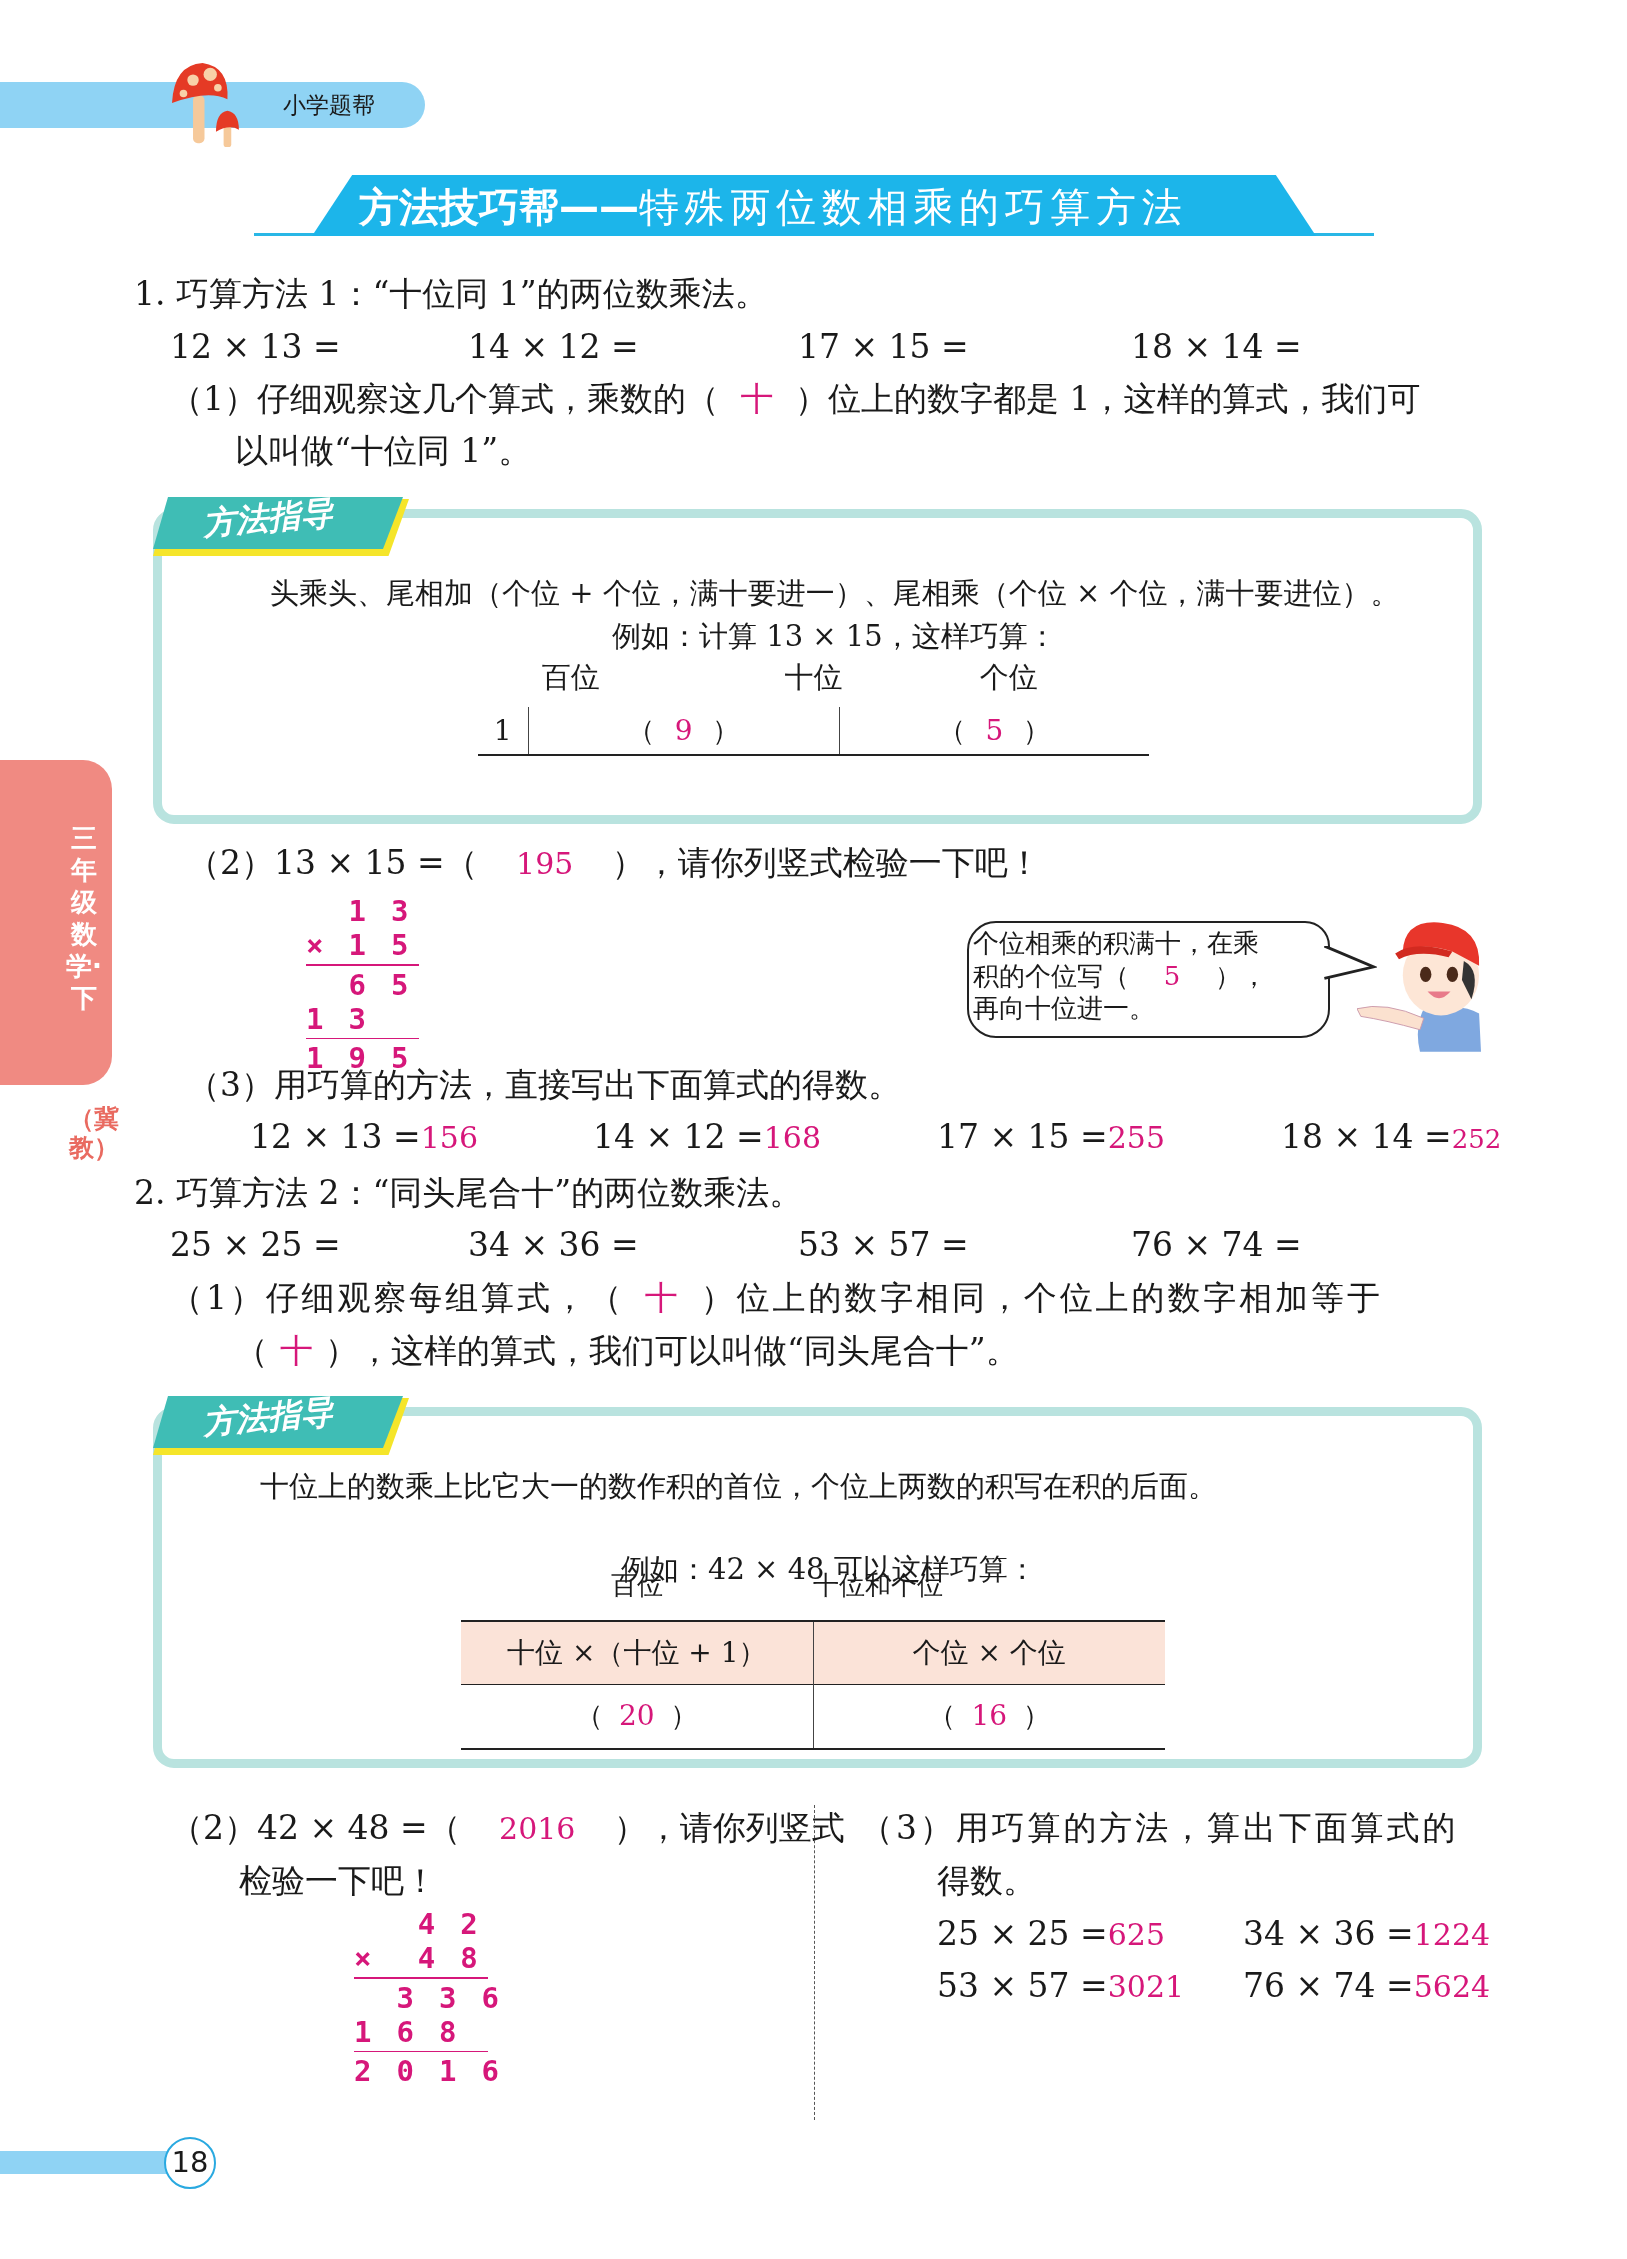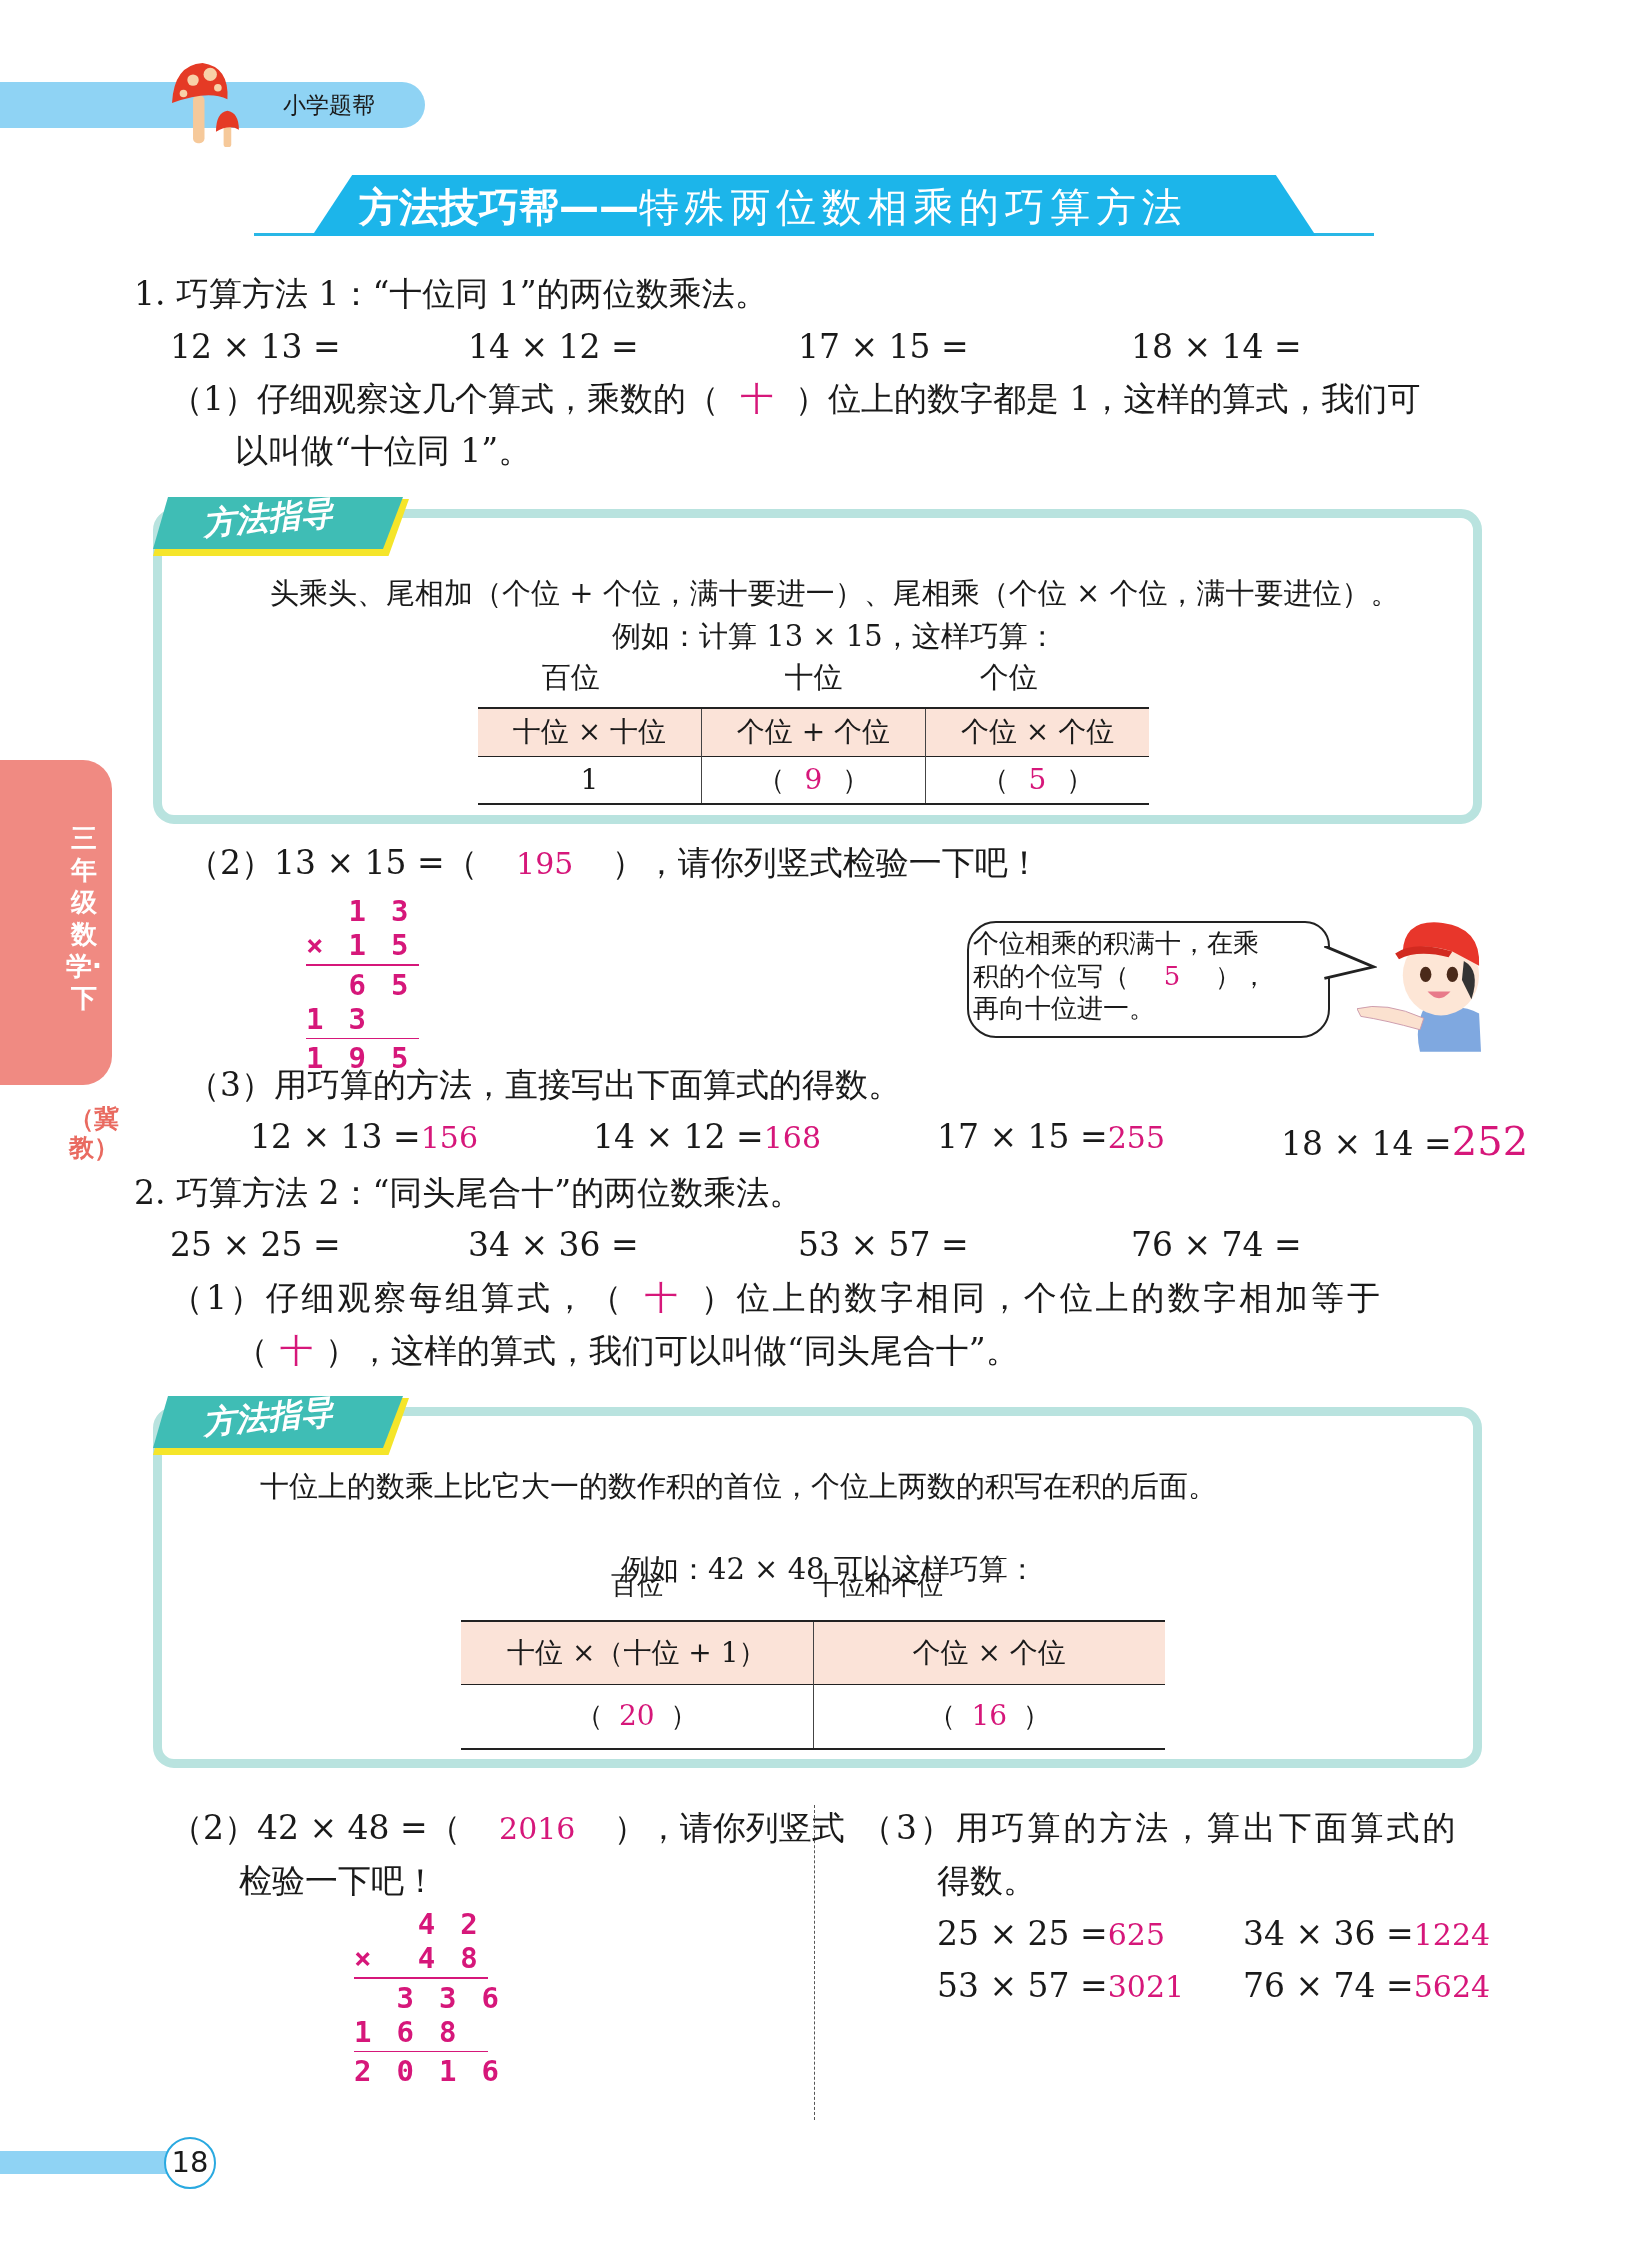--- a/index.html
+++ b/index.html
@@ -92,25 +92,20 @@
 <div class="abs mbox-tag-text" style="left:203px;top:497px;">方法指导</div>
 <div class="abs txt-sm" style="left:270px;top:576px;">头乘头、尾相加（个位 + 个位，满十要进一）、尾相乘（个位 × 个位，满十要进位）。</div>
 <div class="abs txt-sm" style="left:612px;top:619px;">例如：计算 13 × 15，这样巧算：</div>
 <div class="abs" style="left:478px;top:660px;width:671px;display:flex;">
   <div class="txt-sm" style="width:224px;text-align:center;padding-right:38px;">百位</div>
   <div class="txt-sm" style="width:224px;text-align:center;">十位</div>
   <div class="txt-sm" style="width:224px;text-align:center;padding-right:57px;">个位</div>
 </div>
 <table class="mt abs" style="left:478px;top:707px;width:671px;">
   <tbody>
-      <tr class="head" style="height:48px;">
-    <td>十位 × 十位</td>
-    <td>个位 + 个位</td>
-    <td>个位 × 个位</td>
-  </tr>
   <tr class="val" style="height:48px;">
     <td>1</td>
     <td><span>（</span><span class="ans" style="display:inline-block;width:57px;">9</span><span>）</span></td>
     <td><span>（</span><span class="ans" style="display:inline-block;width:57px;">5</span><span>）</span></td>
   </tr>
 </tbody>
   </table>
 
 <div class="abs txt" style="left:187px;top:844px;">
   <span>（2）13 × 15 =（</span><span class="ans" style="display:inline-block;width:134px;text-align:center;font-size:30px;">195</span><span>），请你列竖式检验一下吧！</span>
@@ -145,21 +140,21 @@
     <ellipse cx="72" cy="64" rx="6" ry="8" fill="#4a2a1a"></ellipse>
       <ellipse cx="100" cy="64" rx="6" ry="8" fill="#4a2a1a"></ellipse>
     <path d="M74 82 Q86 96 98 82Z" fill="#e87a8a"></path>
   </svg>
 </div>
 
 <div class="abs txt" style="left:187px;top:1066px;">（3）用巧算的方法，直接写出下面算式的得数。</div>
 <div class="abs txt" style="left:250px;top:1118px;"><span>12 × 13 =</span><span class="ans" style="font-size:30px;">156</span></div>
 <div class="abs txt" style="left:593px;top:1118px;"><span>14 × 12 =</span><span class="ans" style="font-size:30px;">168</span></div>
 <div class="abs txt" style="left:937px;top:1118px;"><span>17 × 15 =</span><span class="ans" style="font-size:30px;">255</span></div>
-<div class="abs txt" style="left:1281px;top:1118px;"><span>18 × 14 =</span><span class="ans" style="font-size:40px;">252</span></div>
+<div class="abs txt" style="left:1281px;top:1118px;"><span>18 × 14 =</span><span class="ans" style="font-size:26px;">252</span></div>
 
 <div class="abs txt" style="left:134px;top:1174px;">2. 巧算方法 2：“同头尾合十”的两位数乘法。</div>
 <div class="abs txt" style="left:170px;top:1226px;">25 × 25 =</div>
 <div class="abs txt" style="left:468px;top:1226px;">34 × 36 =</div>
 <div class="abs txt" style="left:798px;top:1226px;">53 × 57 =</div>
 <div class="abs txt" style="left:1131px;top:1226px;">76 × 74 =</div>
 
 <div class="abs txt" style="left:170px;top:1279px;letter-spacing:2.9px;">
   <span>（1）仔细观察每组算式，（</span><span class="ans" style="display:inline-block;width:76px;text-align:center;">十</span><span>）位上的数字相同，个位上的数字相加等于</span>
 </div>

